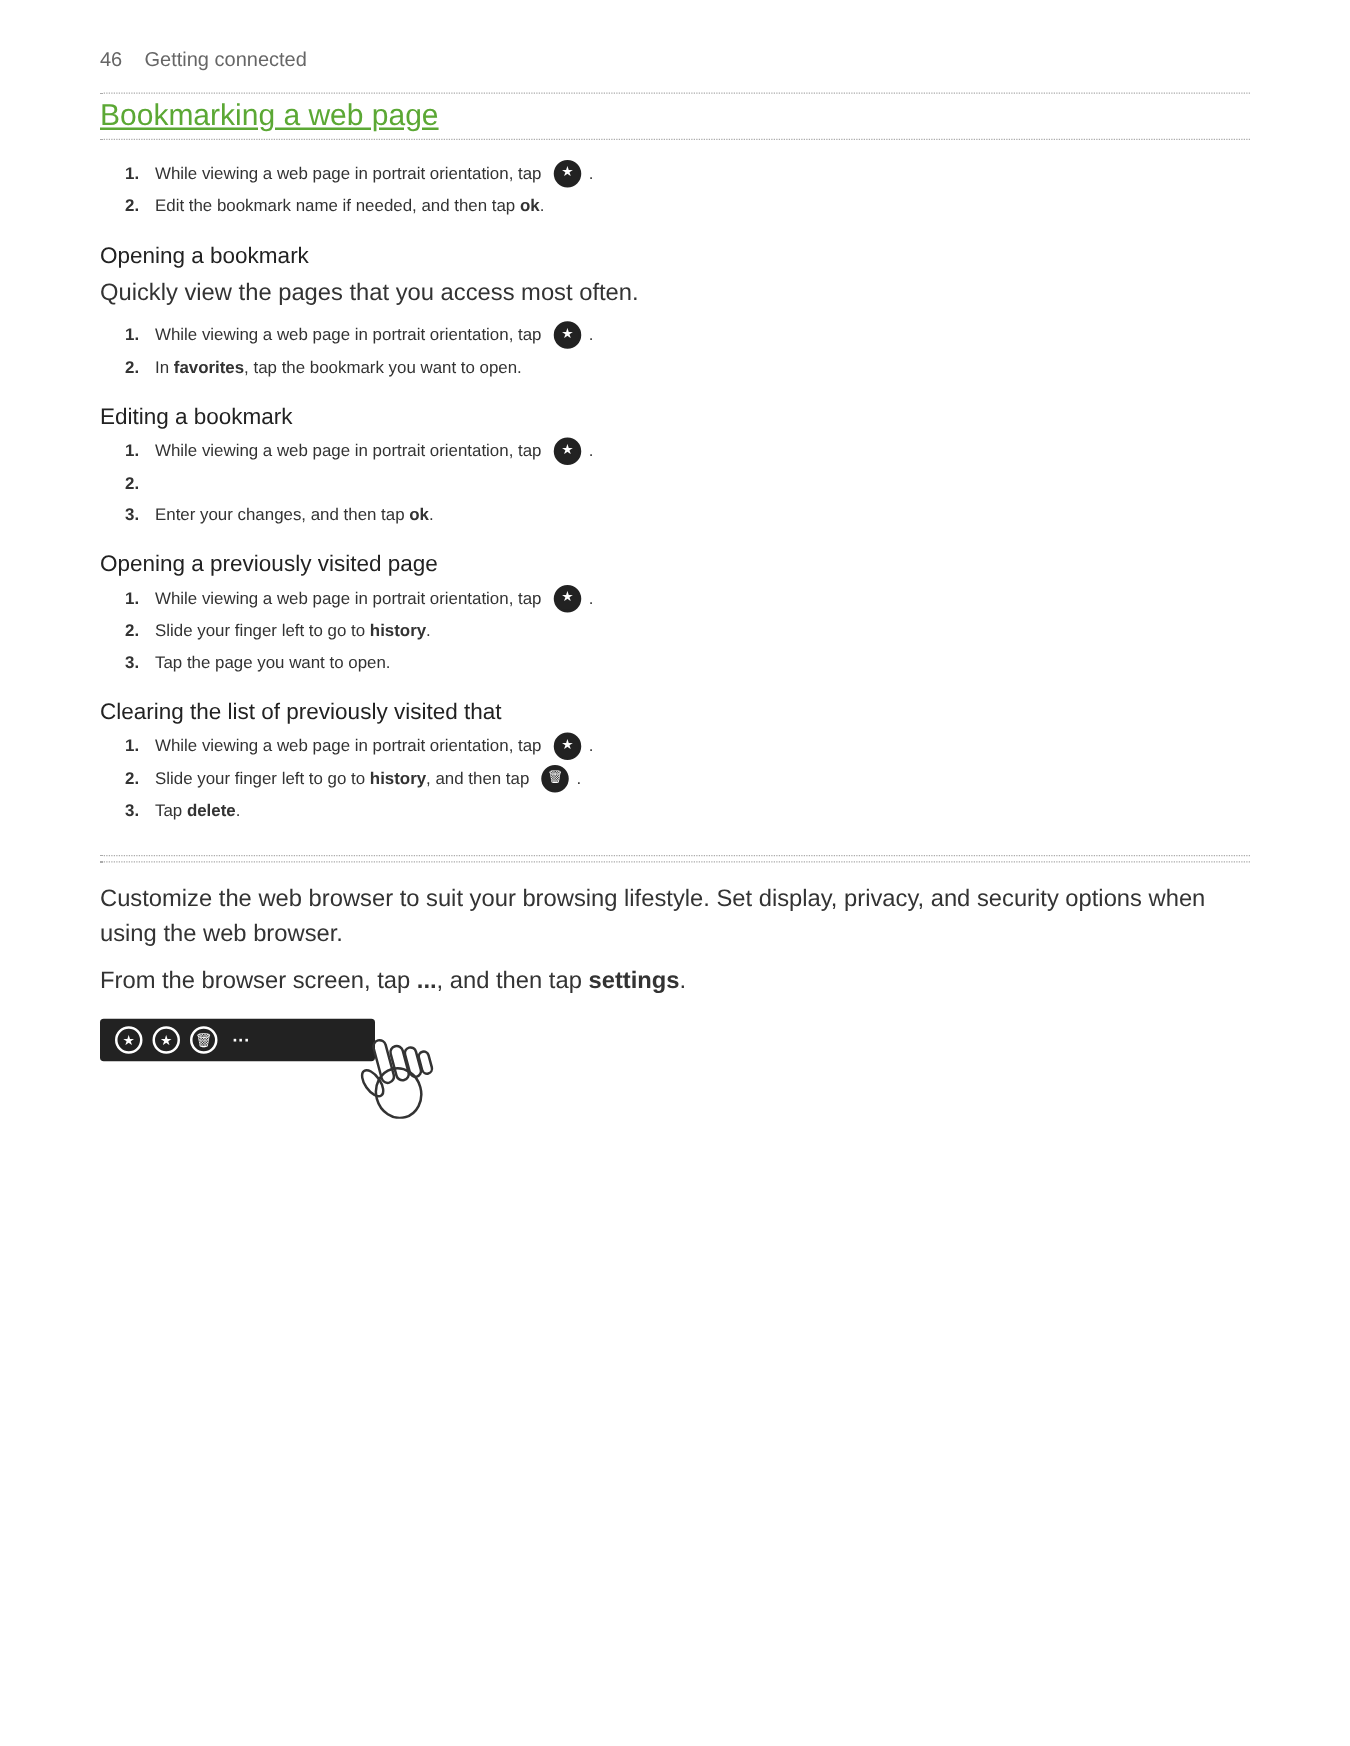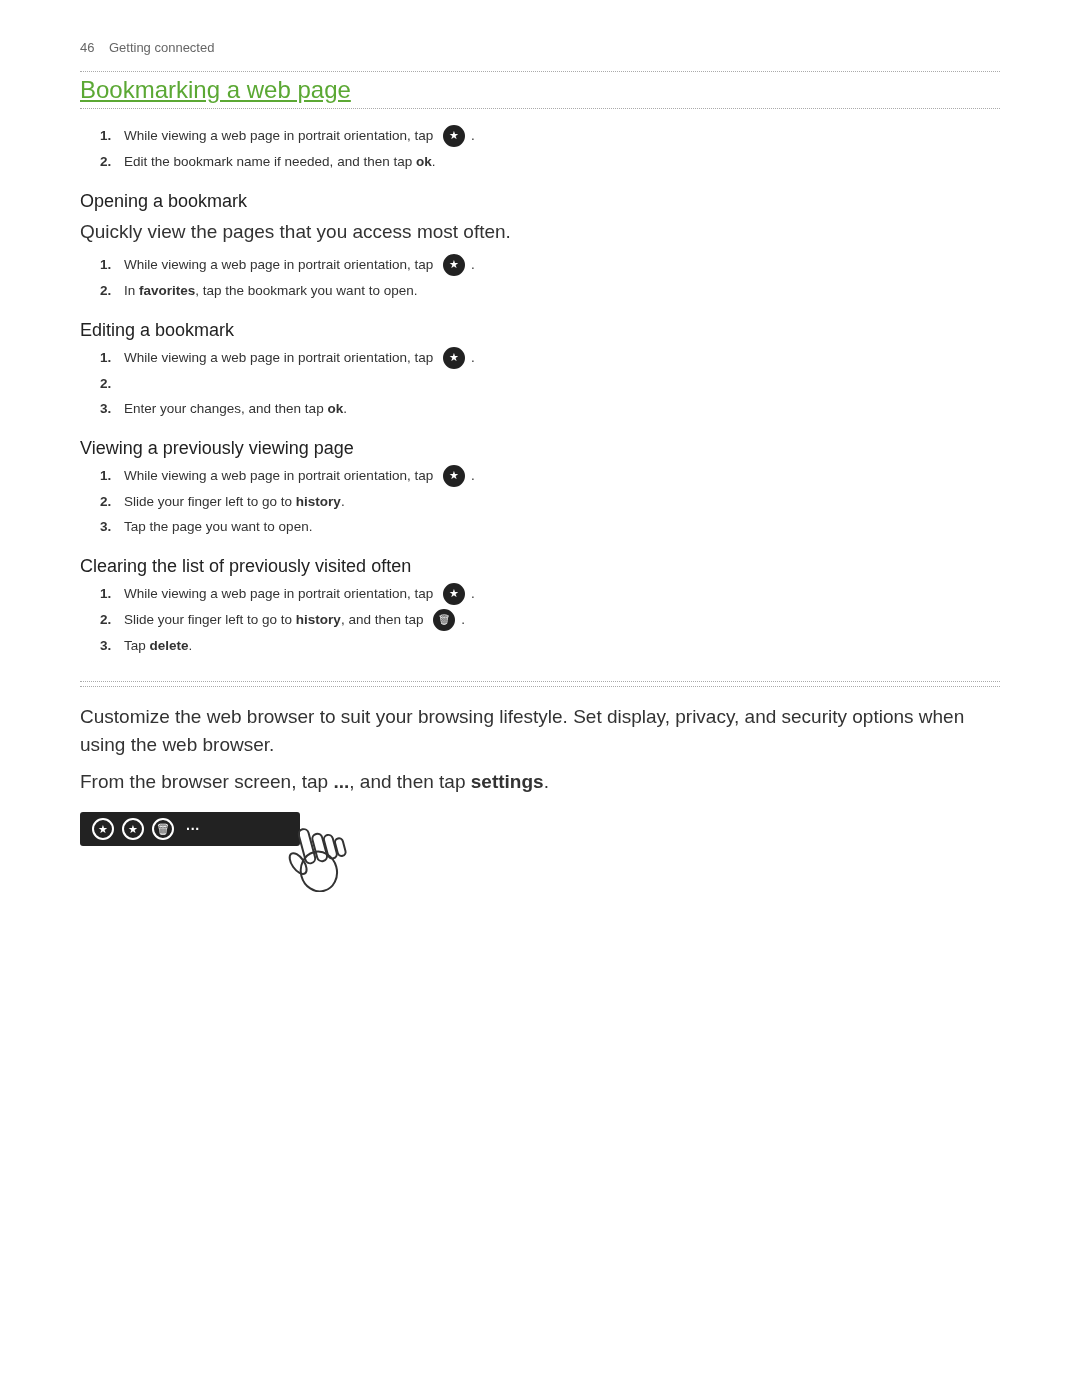--- a/index.html
+++ b/index.html
@@ -15,21 +15,21 @@
       color: #333333;
       width: 1080px;
       min-height: 1397px;
     }
 
     .page-container {
       padding: 40px 80px 60px 80px;
     }
 
     .page-header {
-      font-size: 13px;
+      font-size: 16px;
       color: #666666;
       margin-bottom: 16px;
     }
 
     .section-divider {
       border: none;
       border-top: 1px dotted #aaaaaa;
       margin: 0 0 4px 0;
     }
 
@@ -209,40 +209,40 @@
     </li>
     <li>
       <span class="list-number">2.</span>
     </li>
     <li>
       <span class="list-number">3.</span>
       <span>Enter your changes, and then tap <span class="bold-text">ok</span>.</span>
     </li>
   </ol>
 
-  <div class="subsection-title">Viewing a previously viewing page</div>
+  <div class="subsection-title">Opening a previously visited page</div>
 
   <ol class="ordered-list">
     <li>
       <span class="list-number">1.</span>
       <span>While viewing a web page in portrait orientation, tap&nbsp;</span>
       <span class="inline-icon star-icon">★</span>
       <span>.</span>
     </li>
     <li>
       <span class="list-number">2.</span>
       <span>Slide your finger left to go to <span class="bold-text">history</span>.</span>
     </li>
     <li>
       <span class="list-number">3.</span>
       <span>Tap the page you want to open.</span>
     </li>
   </ol>
 
-  <div class="subsection-title">Clearing the list of previously visited often</div>
+  <div class="subsection-title">Clearing the list of previously visited that</div>
 
   <ol class="ordered-list">
     <li>
       <span class="list-number">1.</span>
       <span>While viewing a web page in portrait orientation, tap&nbsp;</span>
       <span class="inline-icon star-icon">★</span>
       <span>.</span>
     </li>
     <li>
       <span class="list-number">2.</span>

